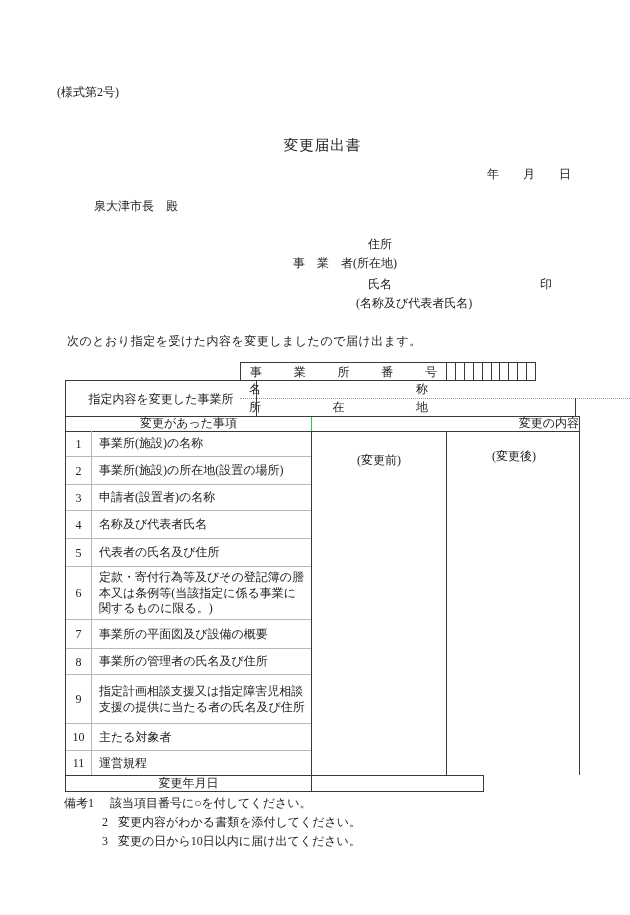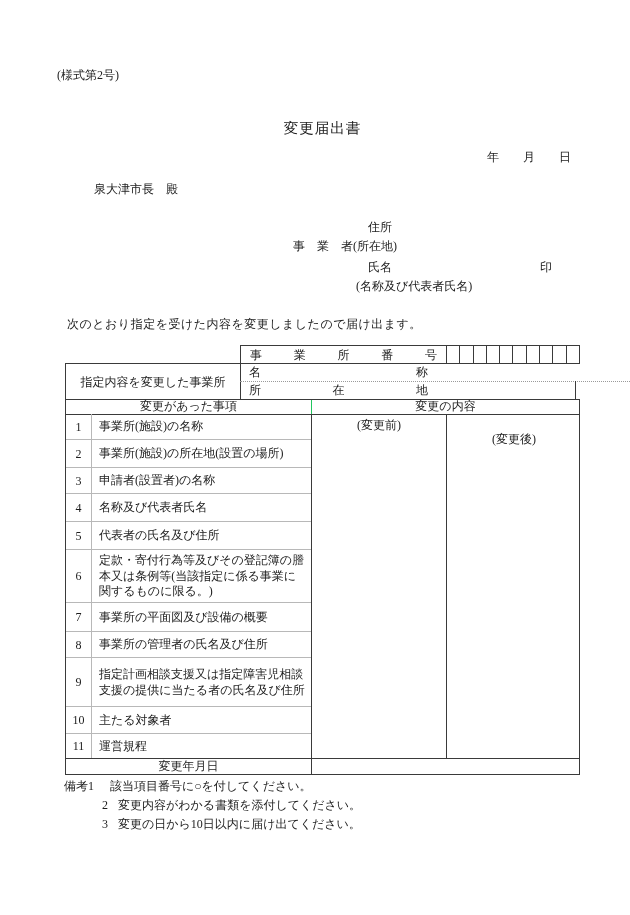--- a/index.html
+++ b/index.html
@@ -3,70 +3,70 @@
 <meta charset="utf-8">
 <style>
   * { margin:0; padding:0; box-sizing:border-box; }
   html,body { background:#e8e8e8; }
   .page {
     position:relative; width:630px; height:915px; margin:0 auto;
     background:#ffffff; color:#1c1c1c;
     font-family:"Liberation Serif","DejaVu Serif",serif;
     font-size:12px; line-height:16px; overflow:hidden;
   }
-  .abs { position:absolute; }
+  .abs { position:absolute;margin-top:17px; }
 
   
   .form-number { left:57px; top:67px; }
   .doc-title  { left:0; top:120px; width:645px; text-align:center; font-size:14.5px; letter-spacing:1px; }
   .date-line  { left:487px; top:149px; white-space:pre; }
   .addressee  { left:94px; top:181px; }
   .app-address{ left:368px; top:219px; }
   .app-entity { left:293px; top:238px; white-space:pre; }
   .app-name   { left:368px; top:259px; }
   .app-seal   { left:540px; top:259px; }
   .app-note   { left:356px; top:278px; }
   .intro      { left:67px;  top:316px; letter-spacing:0.5px; }
 
   
   .form-table { left:65px; top:345px; width:515px; height:430px; }
   .form-table > div { position:absolute; }
 
   .jlabel { text-align:justify; text-align-last:justify; }
 
-  .row-a { left:175px; top:0; width:340px; height:19px; border:1px solid #3a3a3a; display:flex; }
+  .row-a { left:175px; top:0; width:296px; height:19px; border:1px solid #3a3a3a; display:flex; }
   .off-label { width:206px; border-right:1px solid #3a3a3a; padding:1px 9px 0; line-height:16px; }
   .num-cells { flex:1; display:flex; }
   .num-cell  { flex:1; }
   .num-cell + .num-cell { border-left:1px solid #3a3a3a; }
 
-  .cell-office { left:0; top:18px; width:176px; height:37px;
+  .cell-office { left:0; top:18px; width:192px; height:37px;
     border-left:1px solid #3a3a3a; border-top:1px solid #3a3a3a; border-right:1px solid #3a3a3a;
     display:flex; align-items:center; justify-content:center; }
   .row-b { left:175px; top:18px; width:396px; height:19px; border-right:1px solid #3a3a3a;
     border-bottom:1px dotted #9a9a9a; padding:1px 0 0; }
   .row-c { left:175px; top:36px; width:336px; height:18px; border-right:1px solid #3a3a3a; padding:1px 0 0; }
   .inner-label { width:188px; padding-left:9px; line-height:16px; }
 
   .row-d { left:0; top:54px; width:515px; height:16px; border:1px solid #3a3a3a; display:flex; line-height:13px; }
   .d-left  { width:246px; border-right:1px solid #22c55e; text-align:center; }
-  .d-right { flex:1; text-align:center; }
+  .d-right { flex:1; text-align:right; }
 
   .items-area { left:0; top:69px; width:515px; height:344px;
     border-left:1px solid #3a3a3a; border-right:1px solid #3a3a3a; }
   .items-left { position:absolute; left:0; top:0; width:246px; height:344px; border-right:1px solid #3a3a3a; }
   .item-row { display:flex; border-bottom:1px solid #b8b8b8; }
   .item-row.last { border-bottom:none; }
   .item-no { width:26px; border-right:1px solid #b8b8b8; display:flex; align-items:center; justify-content:center; }
   .item-text { flex:1; padding:1px 4px 0 7px; display:flex; align-items:center; line-height:15.5px; }
-  .before-cell { position:absolute; left:246px; top:0; width:134px; height:344px; padding-top:3px; text-align:center; }
+  .before-cell { position:absolute; left:246px; top:0; width:134px; height:344px; padding-top:21px; text-align:center; }
   .after-cell  { position:absolute; left:380px; top:0; width:135px; height:344px; padding-top:17px; text-align:center;
     border-left:1px solid #3a3a3a; }
 
-  .footer-row { left:0; top:413px; width:515px; height:17px; border:1px solid #3a3a3a; display:flex; line-height:14px; }
+  .footer-row { left:0; top:413px; width:419px; height:17px; border:1px solid #3a3a3a; display:flex; line-height:14px; }
   .f-left  { width:246px; border-right:1px solid #3a3a3a; text-align:center; }
   .f-right { flex:1; text-align:center; white-space:pre; padding-left:22px; }
 
   
   .notes { left:64px; top:778px; }
   .note-row { height:19px; white-space:nowrap; }
   .note-row .note-head { display:inline-block; min-width:46px; }
   .note-row.indent { margin-left:38px; }
   .note-row.indent .note-head { min-width:16px; }
 </style>

